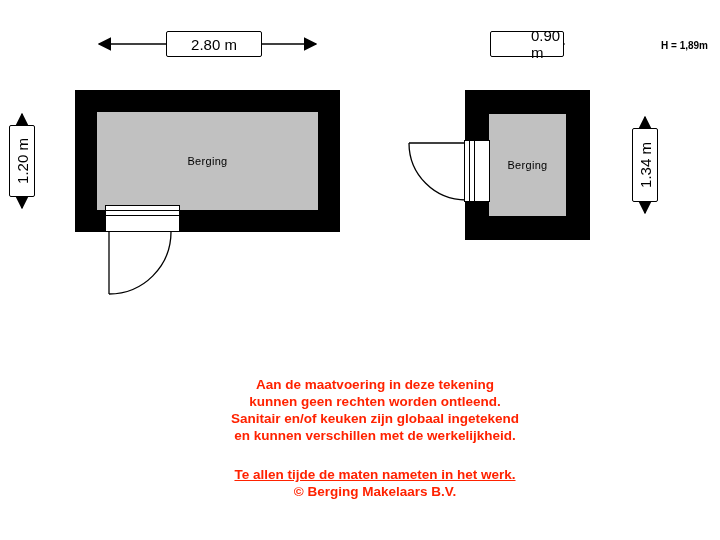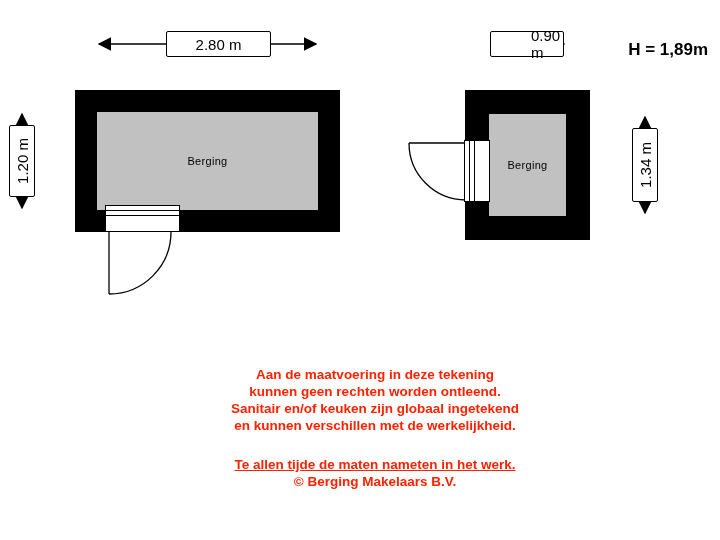--- a/index.html
+++ b/index.html
@@ -13,21 +13,21 @@
   
   .dimbox{background:#fff;border:1.5px solid #000;border-radius:2px;
           display:flex;align-items:center;justify-content:center;
           font-size:15px;color:#000;box-sizing:border-box;}
   .rot{transform:rotate(-90deg);}
   
   .threshold{background:#fff;border:1px solid #000;box-sizing:border-box;}
   .tline-h{position:absolute;left:0;right:0;height:0;border-top:1px solid #000;}
   .tline-v{position:absolute;top:0;bottom:0;width:0;border-left:1px solid #000;}
   
-  .height-note{font-size:17px;font-weight:bold;color:#000;}
+  .height-note{font-size:10px;font-weight:bold;color:#000;}
   
   .disclaimer{left:0;right:0;text-align:center;color:var(--disclaimer,#ff2200);
               font-weight:bold;font-size:13.5px;line-height:17px;}
   .disclaimer .gap{margin-top:22px;text-decoration:underline;}
   svg{position:absolute;left:0;top:0;}
 </style>
 </head>
 <body>
 
 <div id="stage">
@@ -55,21 +55,21 @@
   <div class="abs walls" style="left:75px;top:90px;width:265px;height:142px;"></div>
   <div class="abs room" style="left:97px;top:112px;width:221px;height:98px;">
     <span class="room-label">Berging</span>
   </div>
 
   <div class="abs threshold" style="left:105px;top:205px;width:75px;height:27px;">
     <div class="tline-h" style="top:4px;"></div>
     <div class="tline-h" style="top:9px;"></div>
   </div>
 
-  <div class="abs dimbox" style="left:166px;top:31px;width:105px;height:26px;">
+  <div class="abs dimbox" style="left:166px;top:31px;width:96px;height:26px;">
     <span>2.80 m</span>
   </div>
   <div class="abs dimbox rot" style="left:-14px;top:148px;width:72px;height:26px;">
     <span>1.20 m</span>
   </div>
 
   <div class="abs walls" style="left:465px;top:90px;width:125px;height:150px;"></div>
   <div class="abs room" style="left:489px;top:114px;width:77px;height:102px;">
     <span class="room-label">Berging</span>
   </div>
@@ -81,21 +81,21 @@
 
   <div class="abs dimbox" style="left:490px;top:31px;width:74px;height:26px;padding-left:40px;">
     <span>0.90 m</span>
   </div>
   <div class="abs dimbox rot" style="left:608px;top:152px;width:74px;height:26px;">
     <span>1.34 m</span>
   </div>
 
   <div class="abs height-note" style="right:12px;top:40px;">H = 1,89m</div>
 
-  <div class="abs disclaimer" style="top:366px;padding-left:30px;">
+  <div class="abs disclaimer" style="top:376px;padding-left:30px;">
     <div>Aan de maatvoering in deze tekening</div>
     <div>kunnen geen rechten worden ontleend.</div>
     <div>Sanitair en/of keuken zijn globaal ingetekend</div>
     <div>en kunnen verschillen met de werkelijkheid.</div>
     <div class="gap">Te allen tijde de maten nameten in het werk.</div>
     <div>© Berging Makelaars B.V.</div>
   </div>
 
 </div>
 

